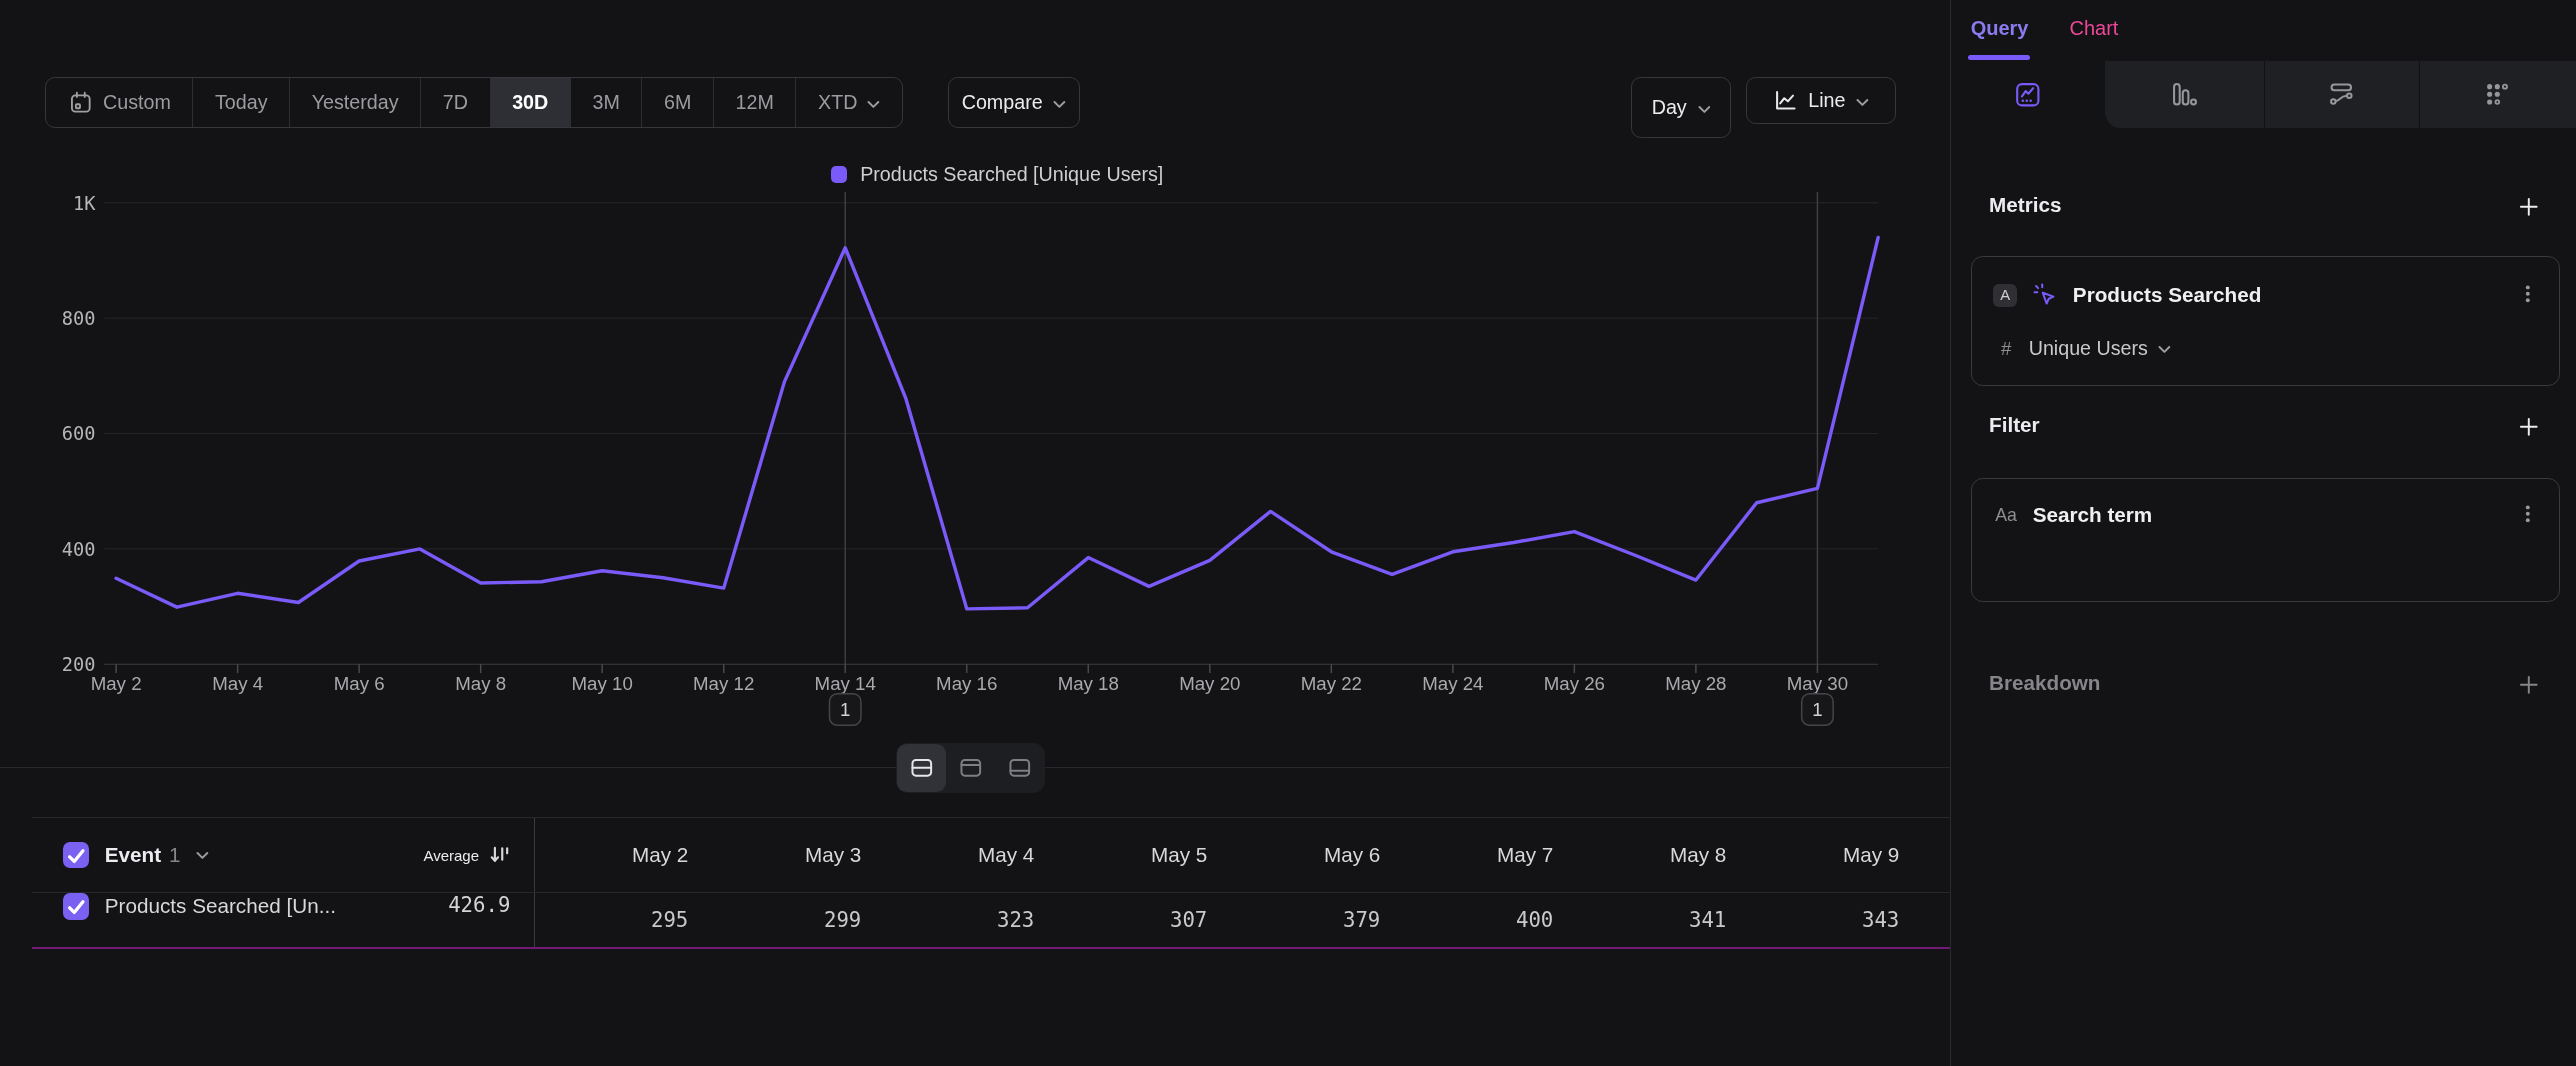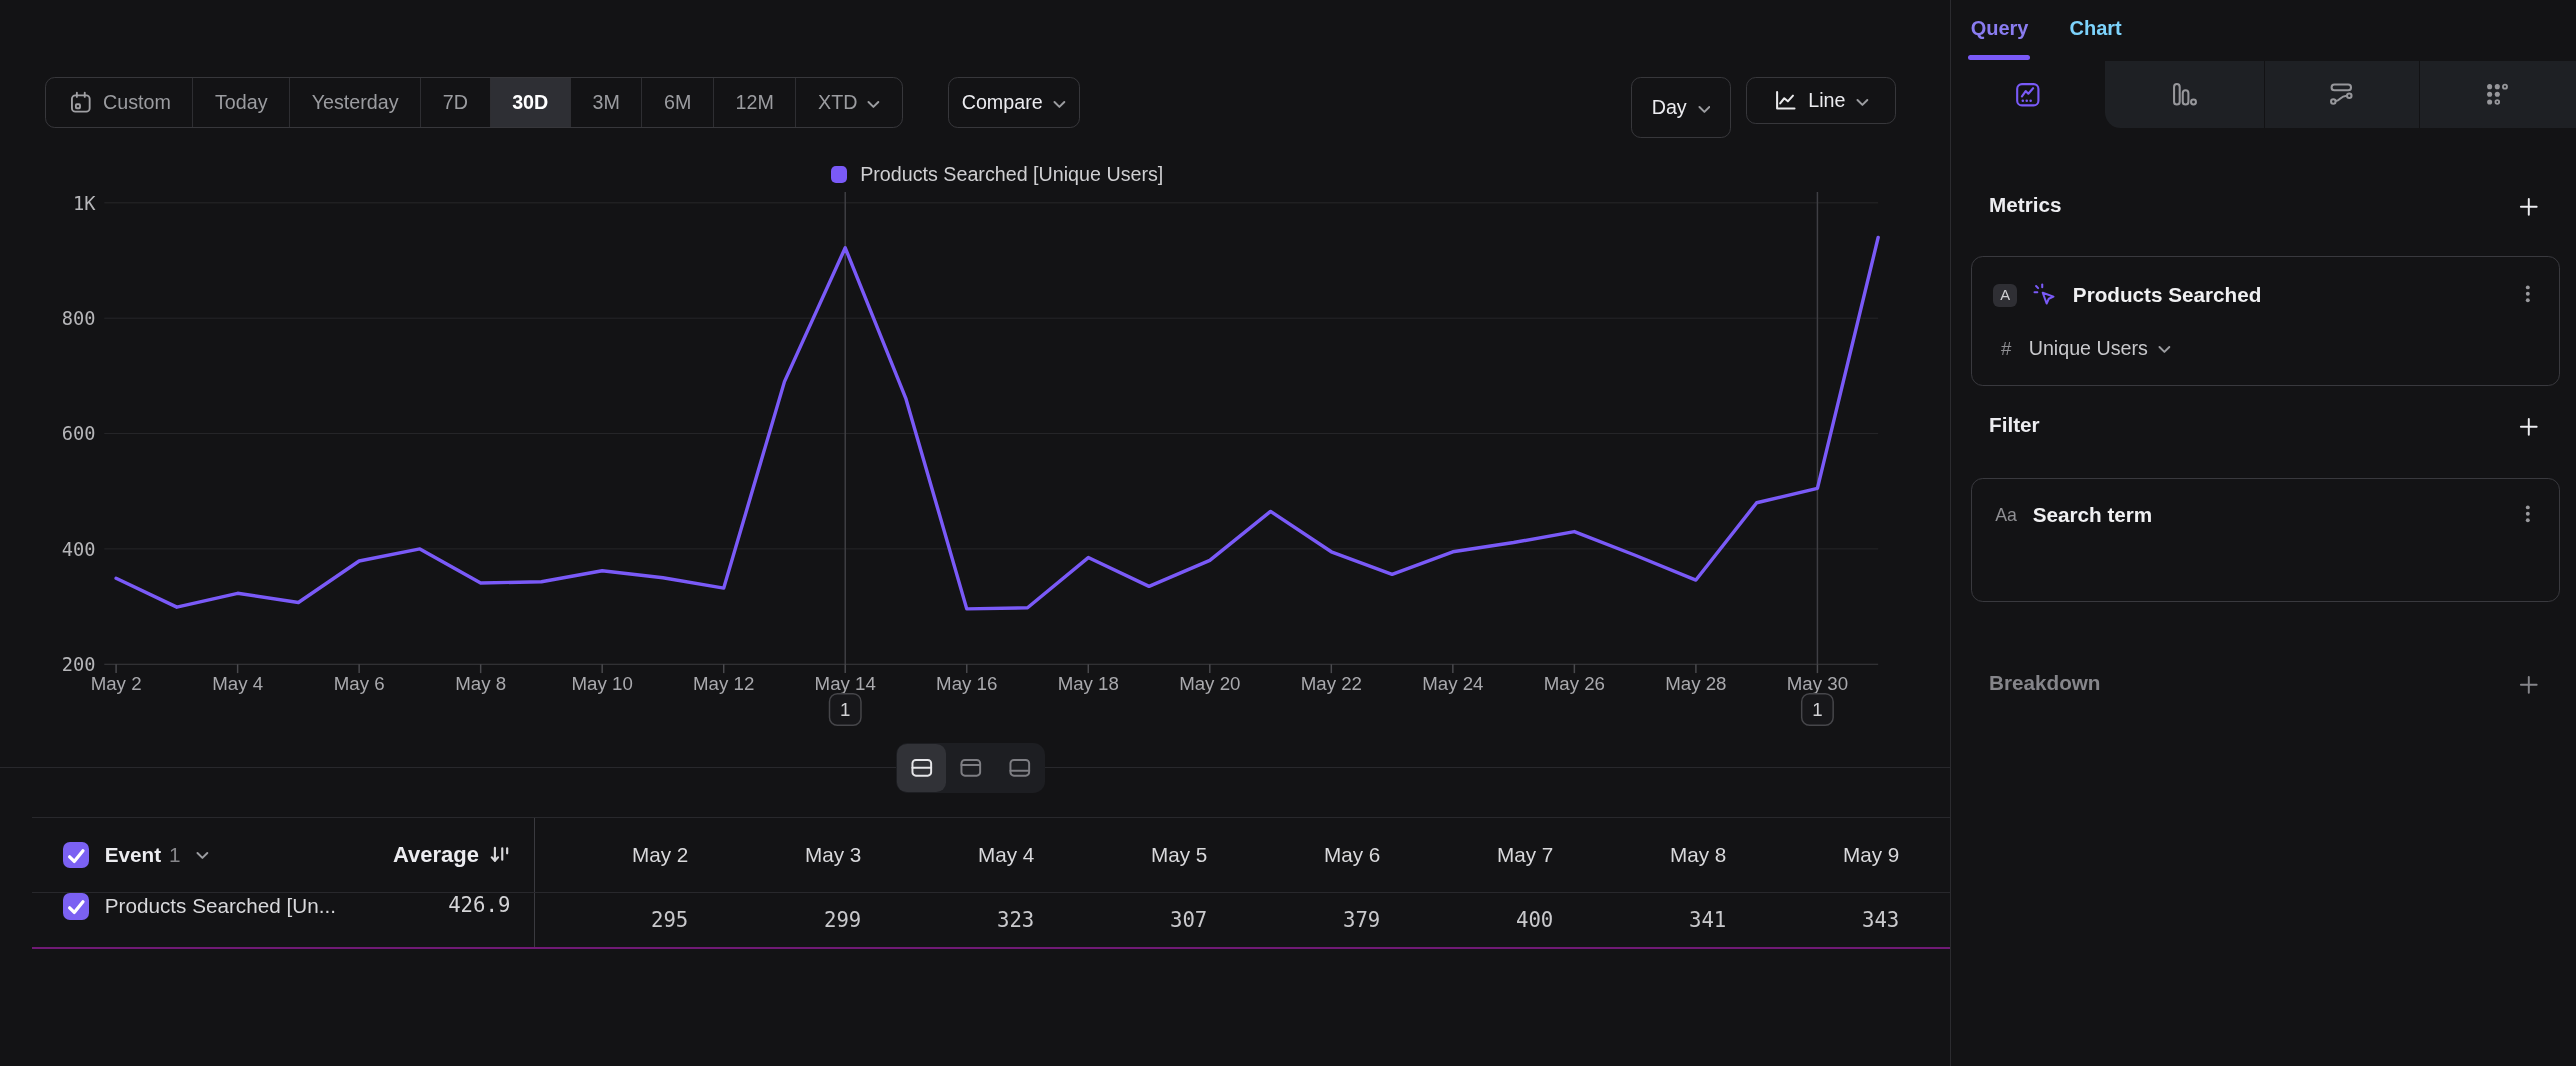--- a/index.html
+++ b/index.html
@@ -55,31 +55,31 @@
   .trow  { height:56px; display:flex; align-items:flex-start; border-bottom:2px solid #701a75; }
   .cell-event { width:276px; padding-left:30.5px; display:flex; align-items:center; gap:15.7px; }
   .cell-avg { width:226px; display:flex; align-items:center; justify-content:flex-end; gap:9.8px; padding-right:23.6px; }
   .cols { display:flex; align-self:stretch; align-items:center; border-left:1px solid #3a3a3f; }
   .col { width:173px; text-align:right; padding-right:19.7px; font-size:20.7px; }
   .thead .col { color:#d8d8db; font-weight:500; }
   .trow .col { color:#c9c9cc; font-family:"DejaVu Sans Mono", monospace; }
   .event-label { font-size:20.7px; font-weight:700; color:#ececf0; }
   .event-count { font-size:20.7px; color:#86868a; margin-left:-7.9px; }
   .row-name { font-size:20.7px; color:#d8d8db; white-space:nowrap; }
-  .avg-label { font-size:22px; font-weight:700; color:#ececf0; }
+  .avg-label { font-size:15px; font-weight:400; color:#ececf0; }
   .avg-value { font-size:20.7px; color:#d4d4d7; }
   .checkbox { width:26.6px; height:26.6px; border-radius:6.9px; display:flex; align-items:center; justify-content:center;
     flex:none; cursor:pointer; }
 
   
   .panel { position:absolute; left:1951px; top:0; width:625px; height:1067px; background:#131315; }
   .panel-tabs { position:absolute; left:19.7px; top:0; height:57px; display:flex; align-items:center; gap:41px; }
   .panel-tab { font-size:20px; cursor:pointer; }
   .panel-tab.active { color:#8a7cf0; font-weight:700; }
-  .panel-tab.inactive { color:#7dd3fc; font-weight:700; }
+  .panel-tab.inactive { color:#ec4899; font-weight:400; }
   .tab-underline { position:absolute; left:16.7px; top:55px; width:62px; height:4.9px; border-radius:3px; background:#7a5af8; }
 
   .icon-strip { position:absolute; left:0; top:61px; width:625px; height:67px; }
   .strip-bg { position:absolute; left:154px; top:0; right:0; bottom:0; background:#1e2024; border-radius:0 0 0 15.7px; }
   .icon-tab { position:absolute; top:0; height:67px; display:flex; align-items:center; justify-content:center; cursor:pointer; }
   .strip-sep { position:absolute; top:0; width:1px; height:67px; background:#121214; }
 
   .sec-title { position:absolute; left:38px; font-size:20.7px; font-weight:700; color:#ececf0; }
   .sec-title.dim { color:#85858a; }
   .plus-btn { position:absolute; right:35px; width:23.6px; height:23.6px; cursor:pointer; }

